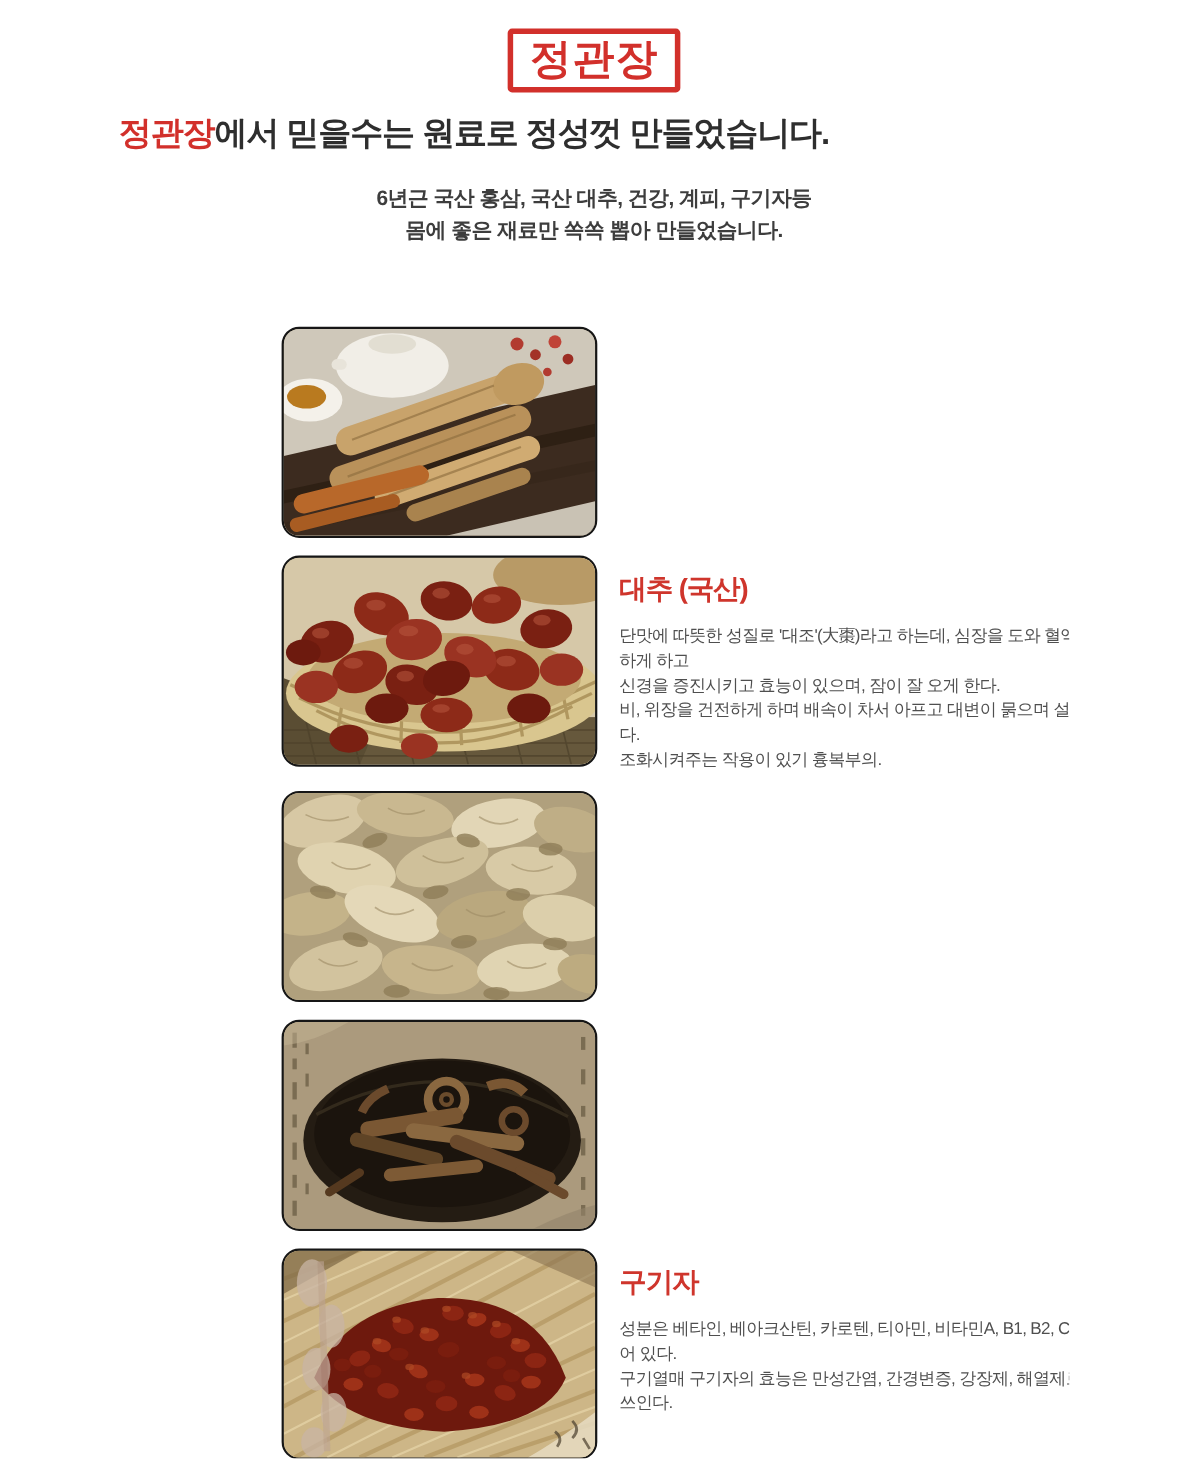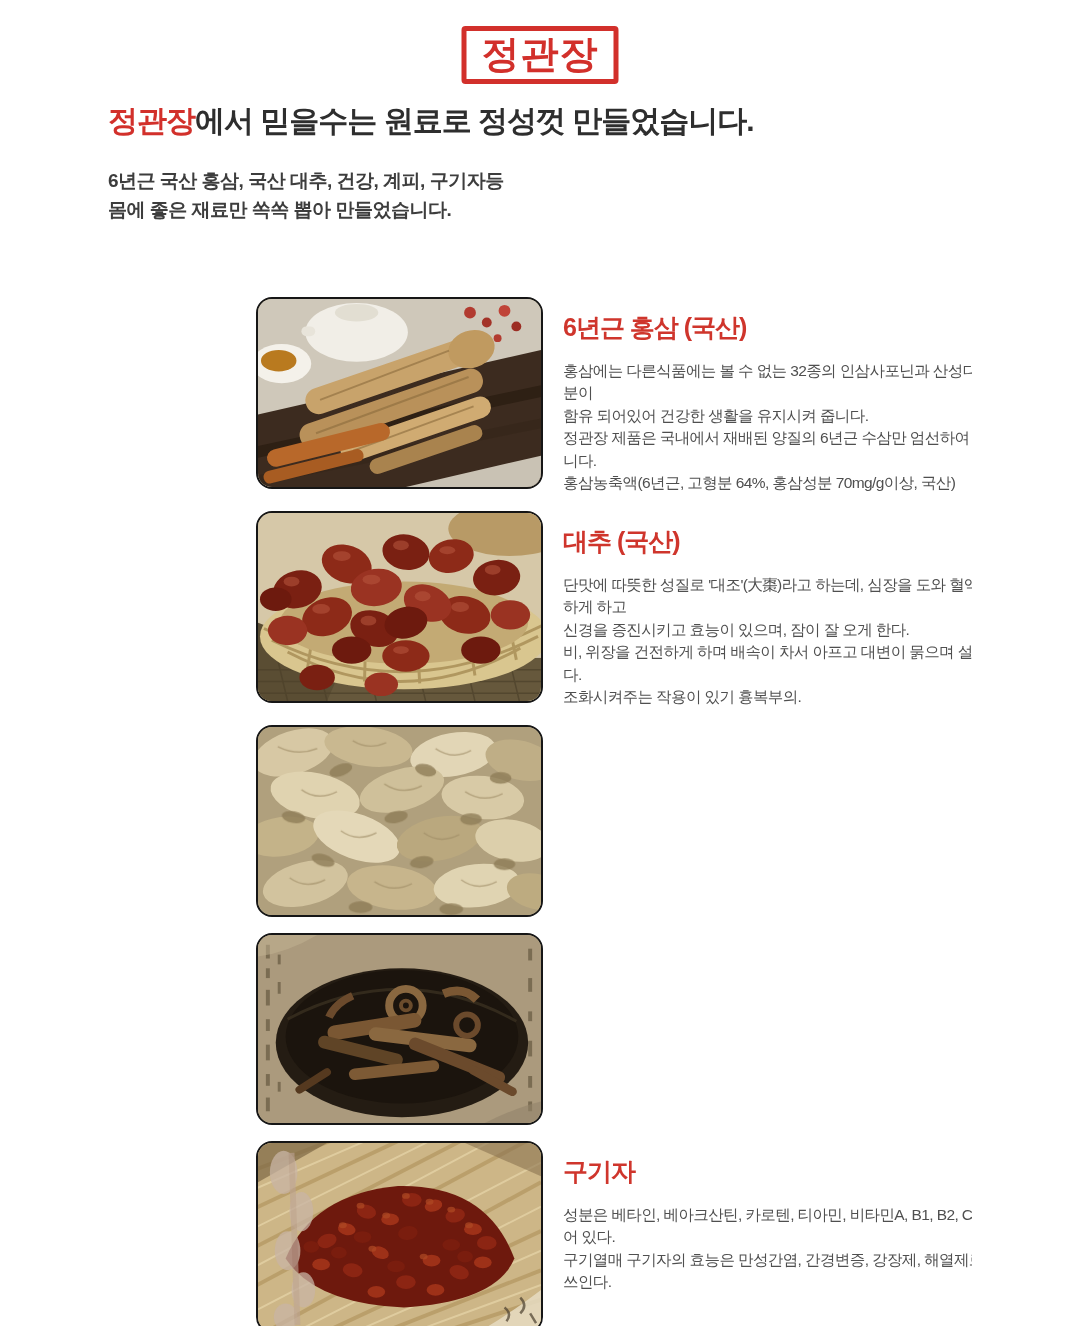--- a/index.html
+++ b/index.html
@@ -8,21 +8,21 @@
   .page { position:relative; width:864px; height:1326px; background:#fff; overflow:hidden; margin:0 auto; }
 
   .logo-box { position:absolute; top:26px; left:50%; transform:translateX(-50%);
     border:5px solid #d2302b; border-radius:4px; padding:3px 15px; background:#fff; }
   .logo-text { font-size:38px; font-weight:bold; color:#d2302b; letter-spacing:1px; line-height:1.1; }
 
   .headline { position:absolute; top:101px; left:0; width:100%; text-align:left;
     font-size:30px; font-weight:bold; color:#2e2e2e; letter-spacing:-1px; }
   .headline .brand { color:#d2302b; }
 
-  .subtitle { position:absolute; top:166px; left:0; width:100%; 
+  .subtitle { position:absolute; top:166px; left:0; width:100%; text-align:center;
     font-size:19px; color:#3d3d3d; line-height:1.55; letter-spacing:-0.5px; font-weight:bold; }
 
   .sections { position:absolute; top:297px; left:148px; width:812px;
     display:flex; flex-direction:column; gap:16px; }
   .section { display:flex; gap:20px; }
   .photo { flex:0 0 287px; width:287px; height:192px; border:2px solid #161616;
     border-radius:16px; overflow:hidden; position:relative; background:#cbbd9c; }
   .photo svg { display:block; width:100%; height:100%; }
   .sec-body { flex:1; padding-top:6px; min-width:0; }
   .sec-title { color:#cf352c; font-size:25px; font-weight:bold; letter-spacing:-1px; margin:8px 0 16px; }
@@ -73,29 +73,20 @@
             <rect x="95" y="150" width="120" height="16" rx="8" fill="#a9834e"></rect>
             <ellipse cx="232" cy="76" rx="24" ry="19" fill="#c09a60"></ellipse>
             <path d="M70,75 L210,70 M55,106 L220,102 M85,135 L215,132" stroke="#8a6a3c" stroke-width="2" fill="none" opacity="0.6"></path>
           </g>
           <g transform="rotate(-14 80 150)">
             <rect x="8" y="138" width="128" height="18" rx="9" fill="#b8682a"></rect>
             <rect x="0" y="158" width="104" height="13" rx="6" fill="#a85c22"></rect>
           </g>
         </svg>
       </div>
-      <div class="sec-body">
-        <div class="sec-title">6년근 홍삼 (국산)</div>
-        <div class="sec-text">
-          <p>홍삼에는 다른식품에는 볼 수 없는 32종의 인삼사포닌과 산성다당체 등의 성분이</p>
-          <p>함유 되어있어 건강한 생활을 유지시켜 줍니다.</p>
-          <p>정관장 제품은 국내에서 재배된 양질의 6년근 수삼만 엄선하여 원료로 사용합니다.</p>
-          <p>홍삼농축액(6년근, 고형분 64%, 홍삼성분 70mg/g이상, 국산)</p>
-        </div>
-      </div>
     </div>
 
     <div class="section">
       <div class="photo">
         <svg viewBox="0 0 287 192" preserveAspectRatio="none">
           <rect width="287" height="192" fill="#d6c8a8"></rect>
           <ellipse cx="255" cy="16" rx="62" ry="28" fill="#b89a66"></ellipse>
           <rect y="148" width="287" height="44" fill="#66583c"></rect>
           <path d="M0,112 L90,146 L70,192 L0,192 Z" fill="#5a4d33"></path>
           <g stroke="#4c402a" stroke-width="1.5" opacity="0.7">

